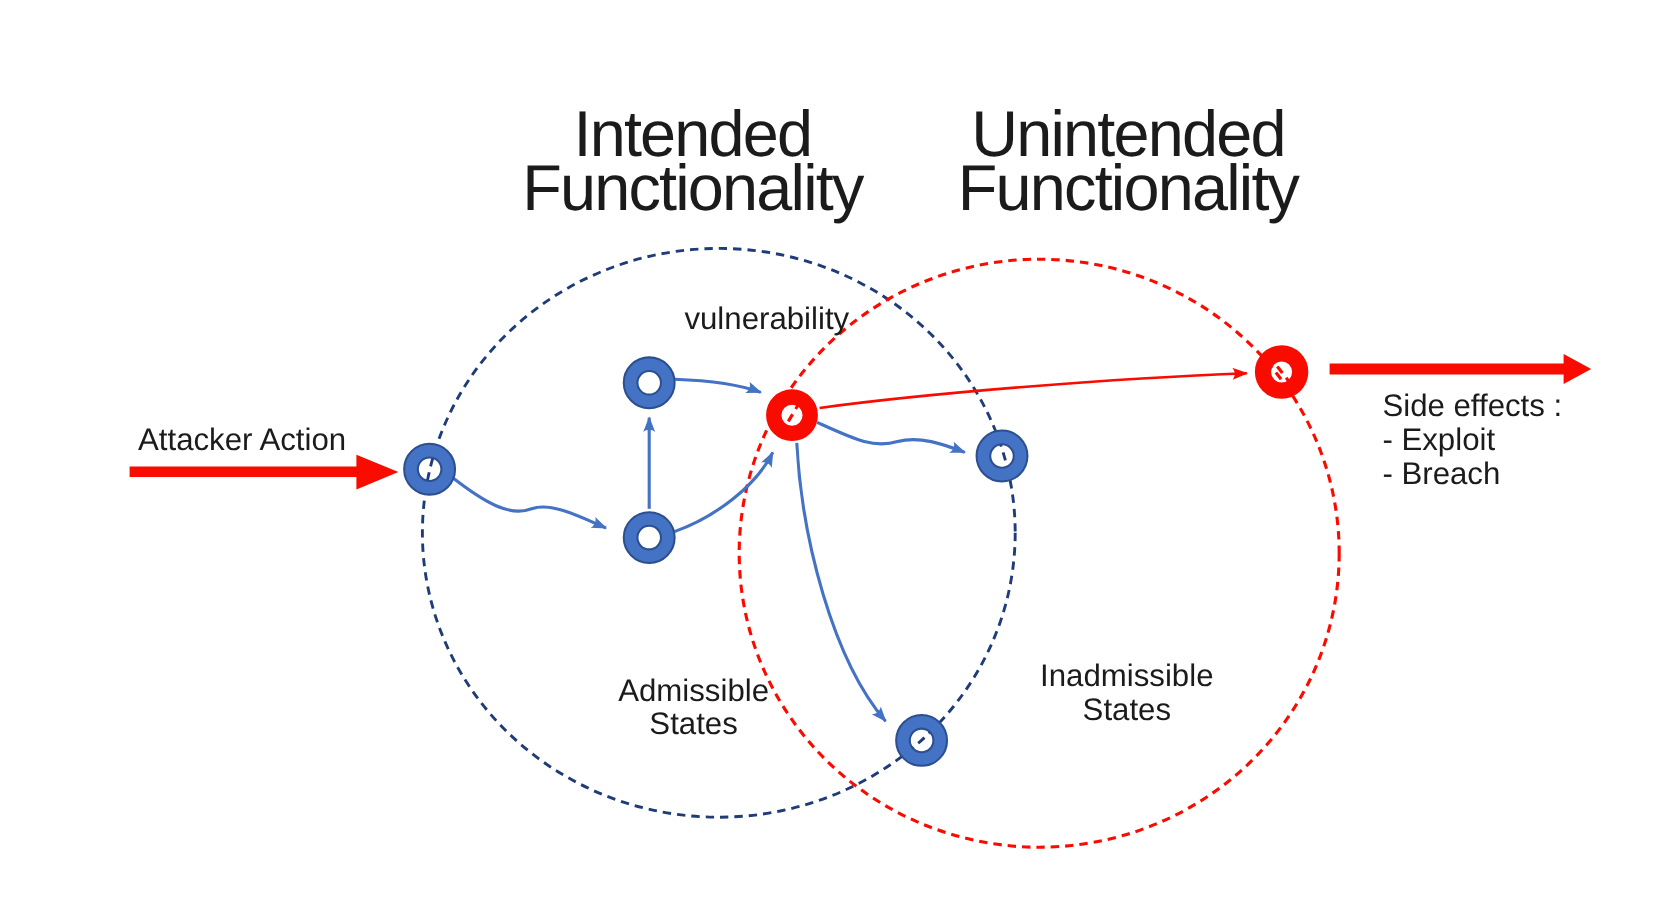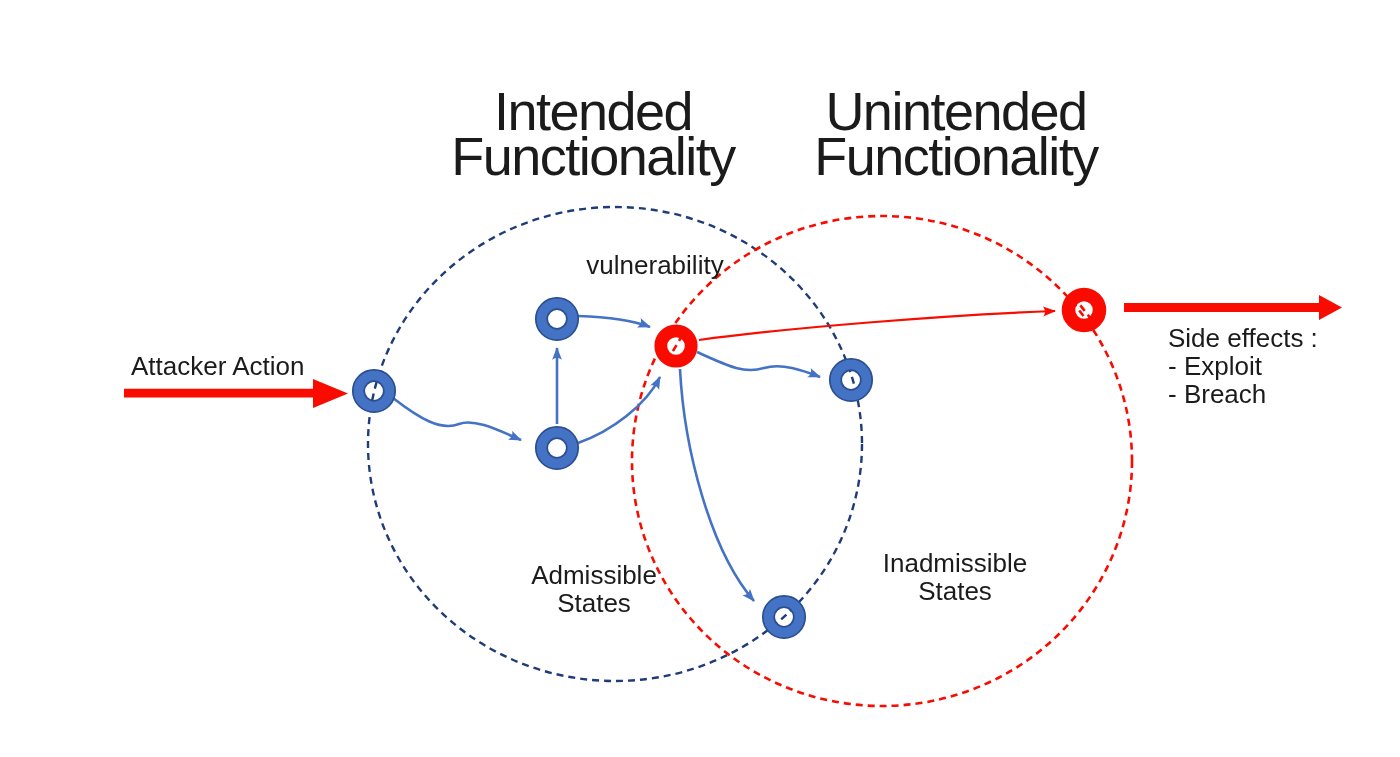--- a/index.html
+++ b/index.html
@@ -8,21 +8,20 @@
     background: #ffffff;
     width: 1400px;
     height: 757px;
     overflow: hidden;
   }
   .canvas-wrap {
     position: relative;
     width: 1269px;
     height: 757px;
     background: #ffffff;
-    padding-left: 16px;
   }
   svg {
     display: block;
     font-family: "Liberation Sans", sans-serif;
   }
   .title-text {
     font-size: 54px;
     letter-spacing: -1.5px;
     font-weight: 400;
     fill: #1b1b1b;

